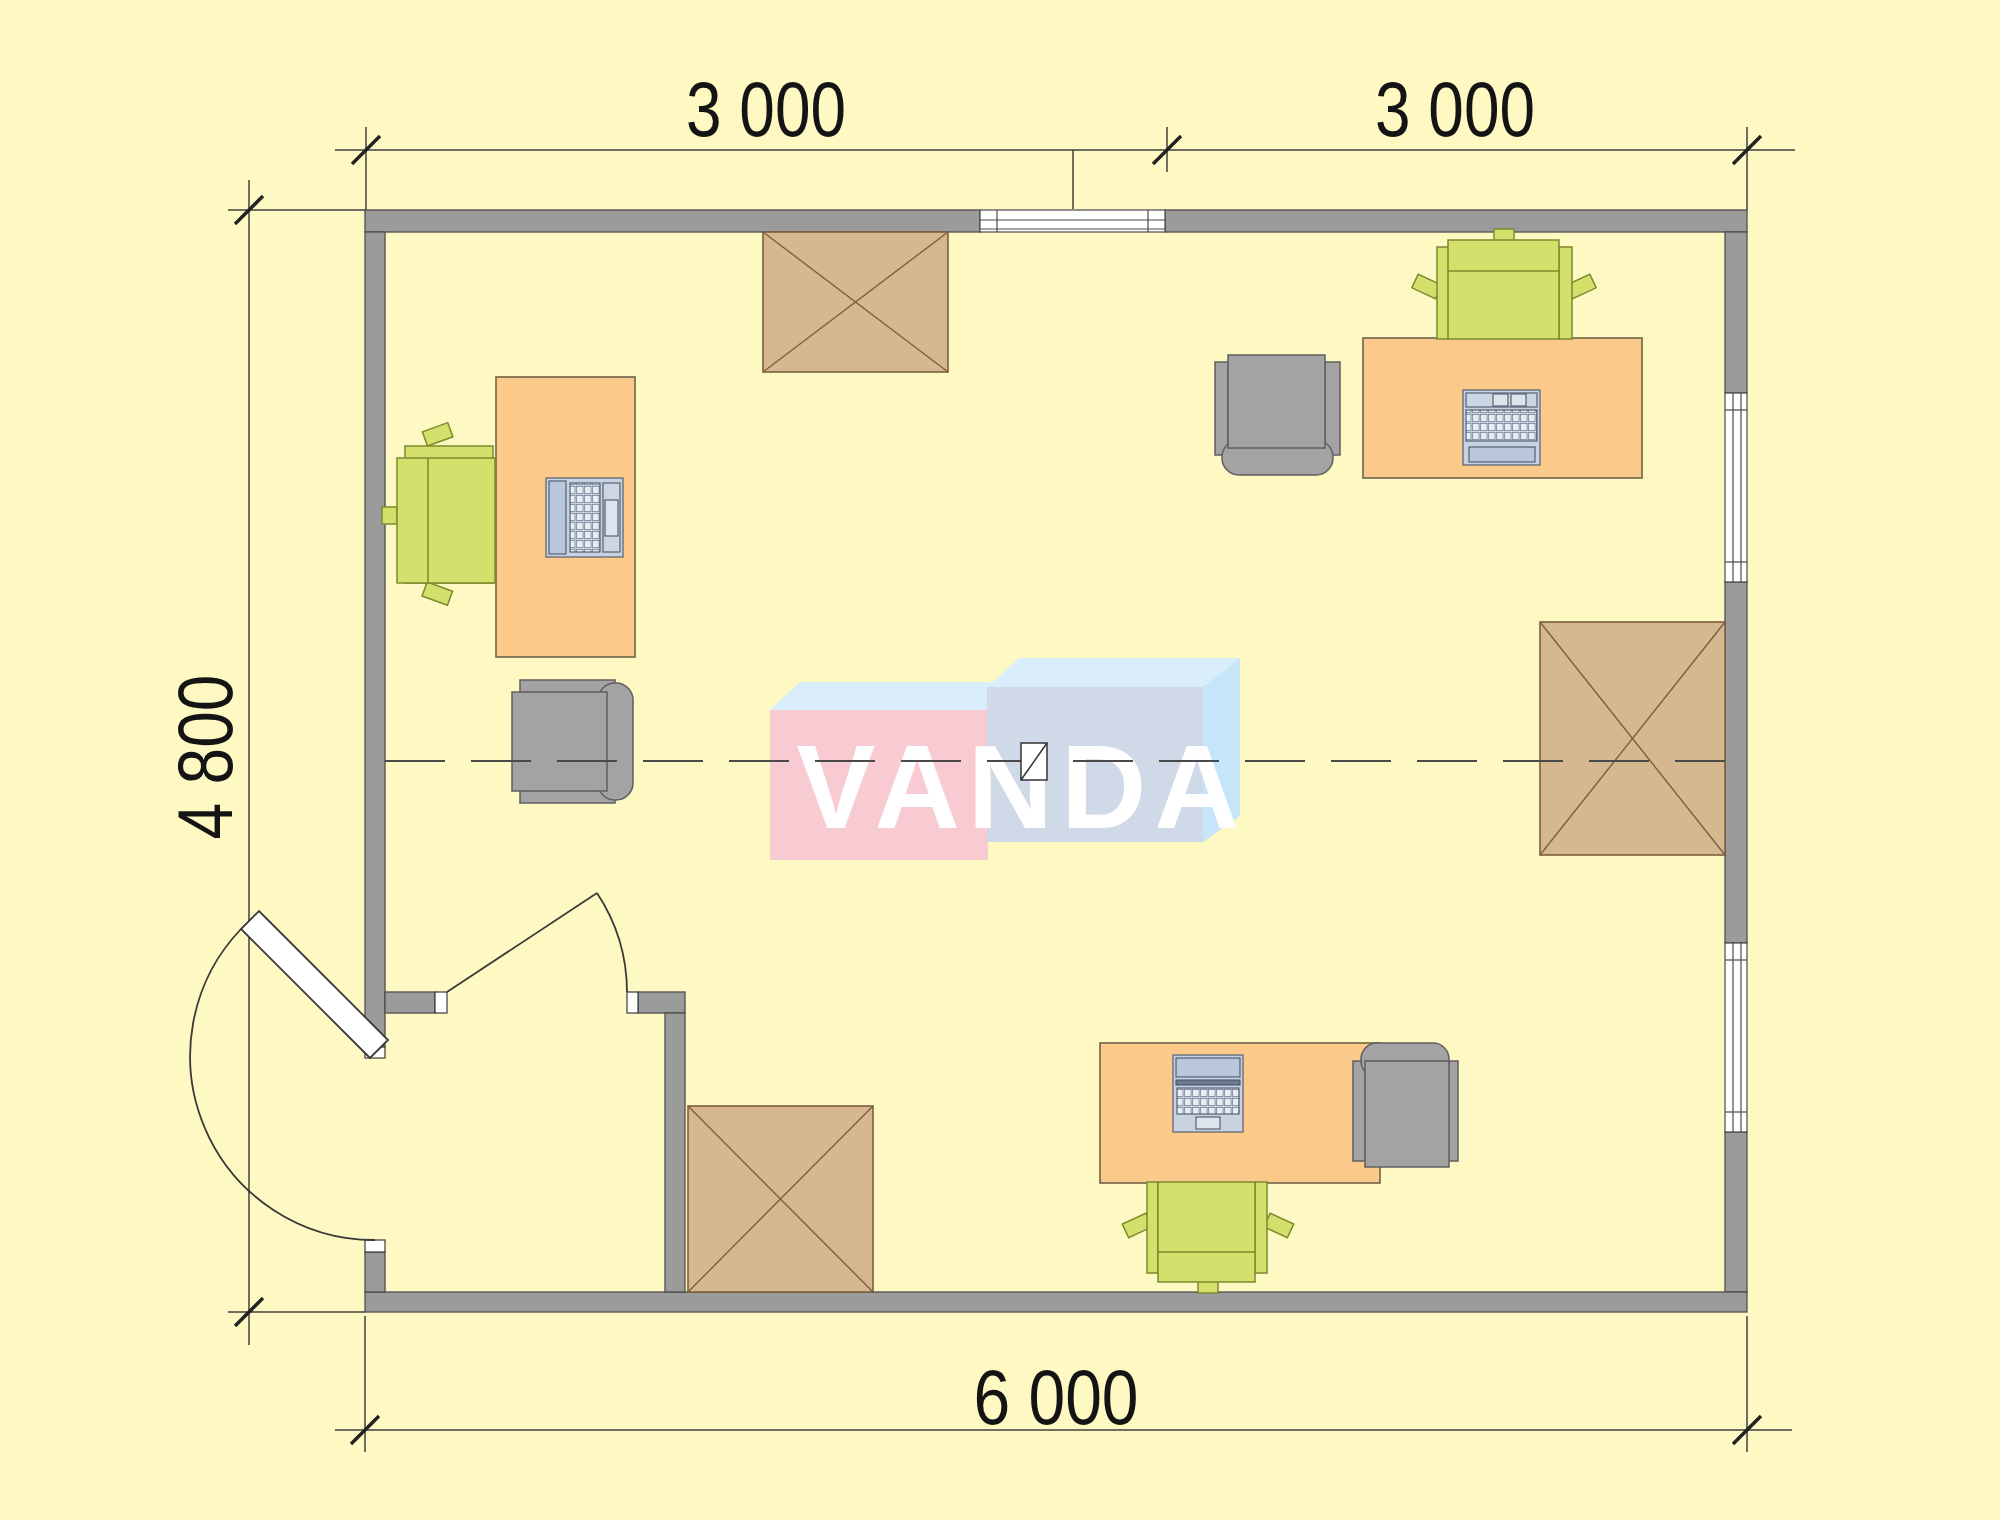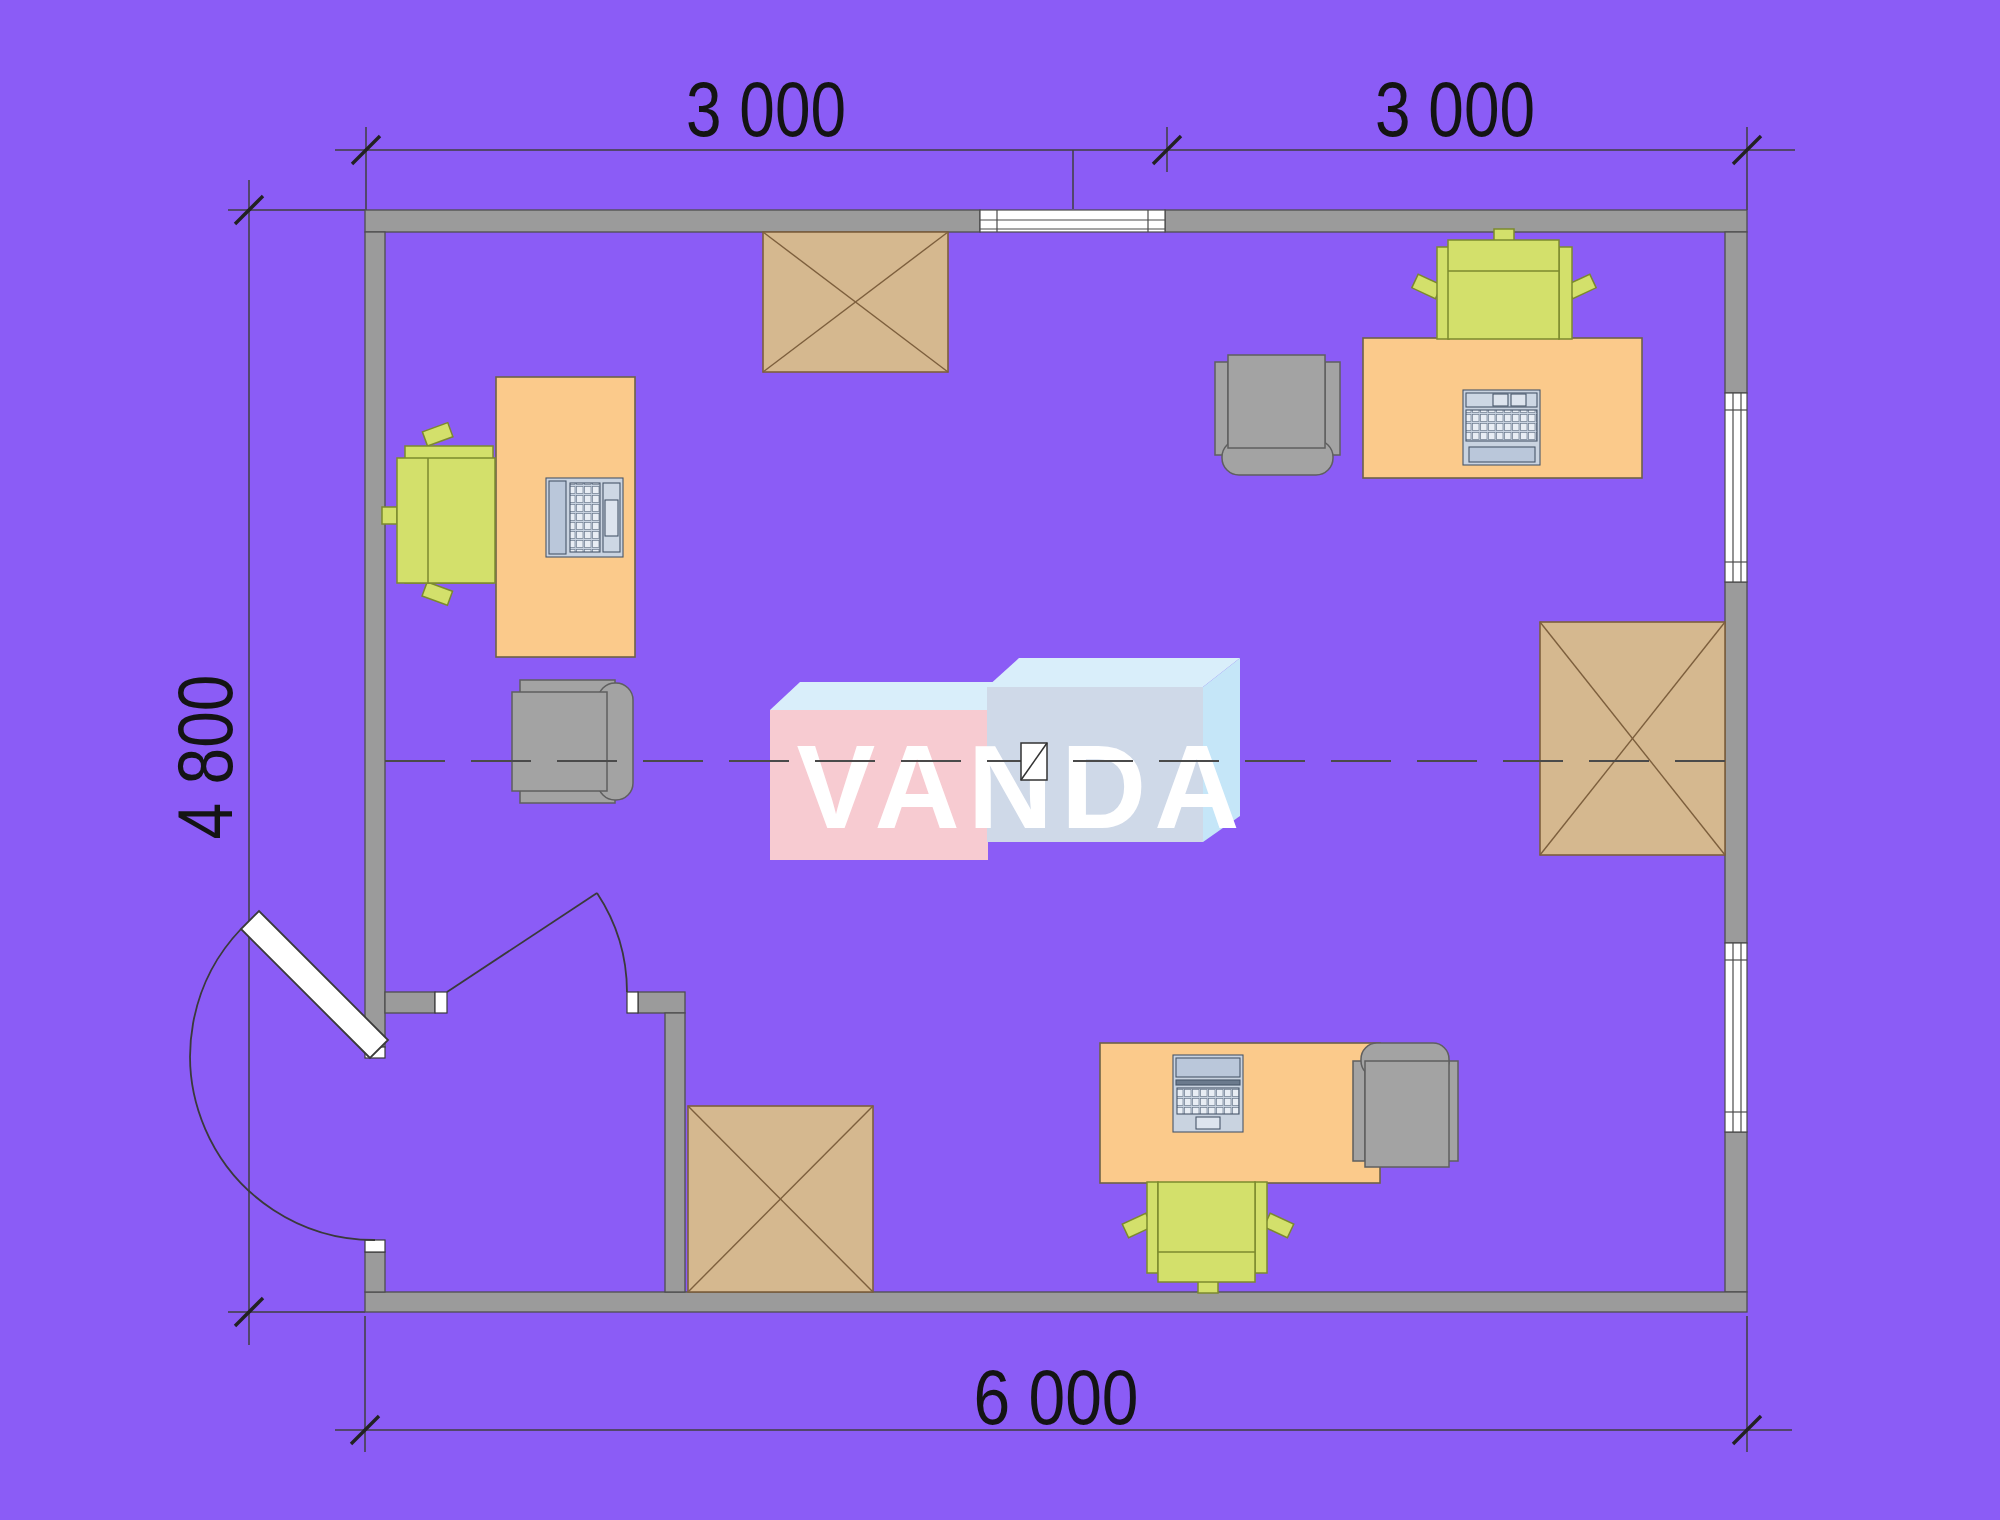--- a/index.html
+++ b/index.html
@@ -1,16 +1,16 @@
 <!DOCTYPE html>
 <html><head>
 <meta charset="utf-8">
 <style>
   html,body{margin:0;padding:0;background:#fff}
-  .page{width:2000px;height:1520px;position:relative;background:#8b5cf6;font-family:"Liberation Sans",sans-serif}
+  .page{width:2000px;height:1520px;position:relative;background:#fef9c3;font-family:"Liberation Sans",sans-serif}
   svg{display:block}
   .walls{stroke:#4f4f4f;stroke-width:1.3}
   .win rect{fill:#fff;stroke:#4a4a4a;stroke-width:1.2}
   .win line{stroke:#4a4a4a;stroke-width:1.2}
   .jamb{fill:#fff;stroke:#3a3a3a;stroke-width:1.2}
   .desk{stroke:#6f6247;stroke-width:1.6}
   .xtable rect{stroke:#7d5f3d;stroke-width:1.6}
   .xtable line{stroke:#7d5f3d;stroke-width:1.4}
   .chair-green rect{stroke:#7c8a2e;stroke-width:1.5}
   .chair-green line{stroke:#7c8a2e;stroke-width:1.5}

